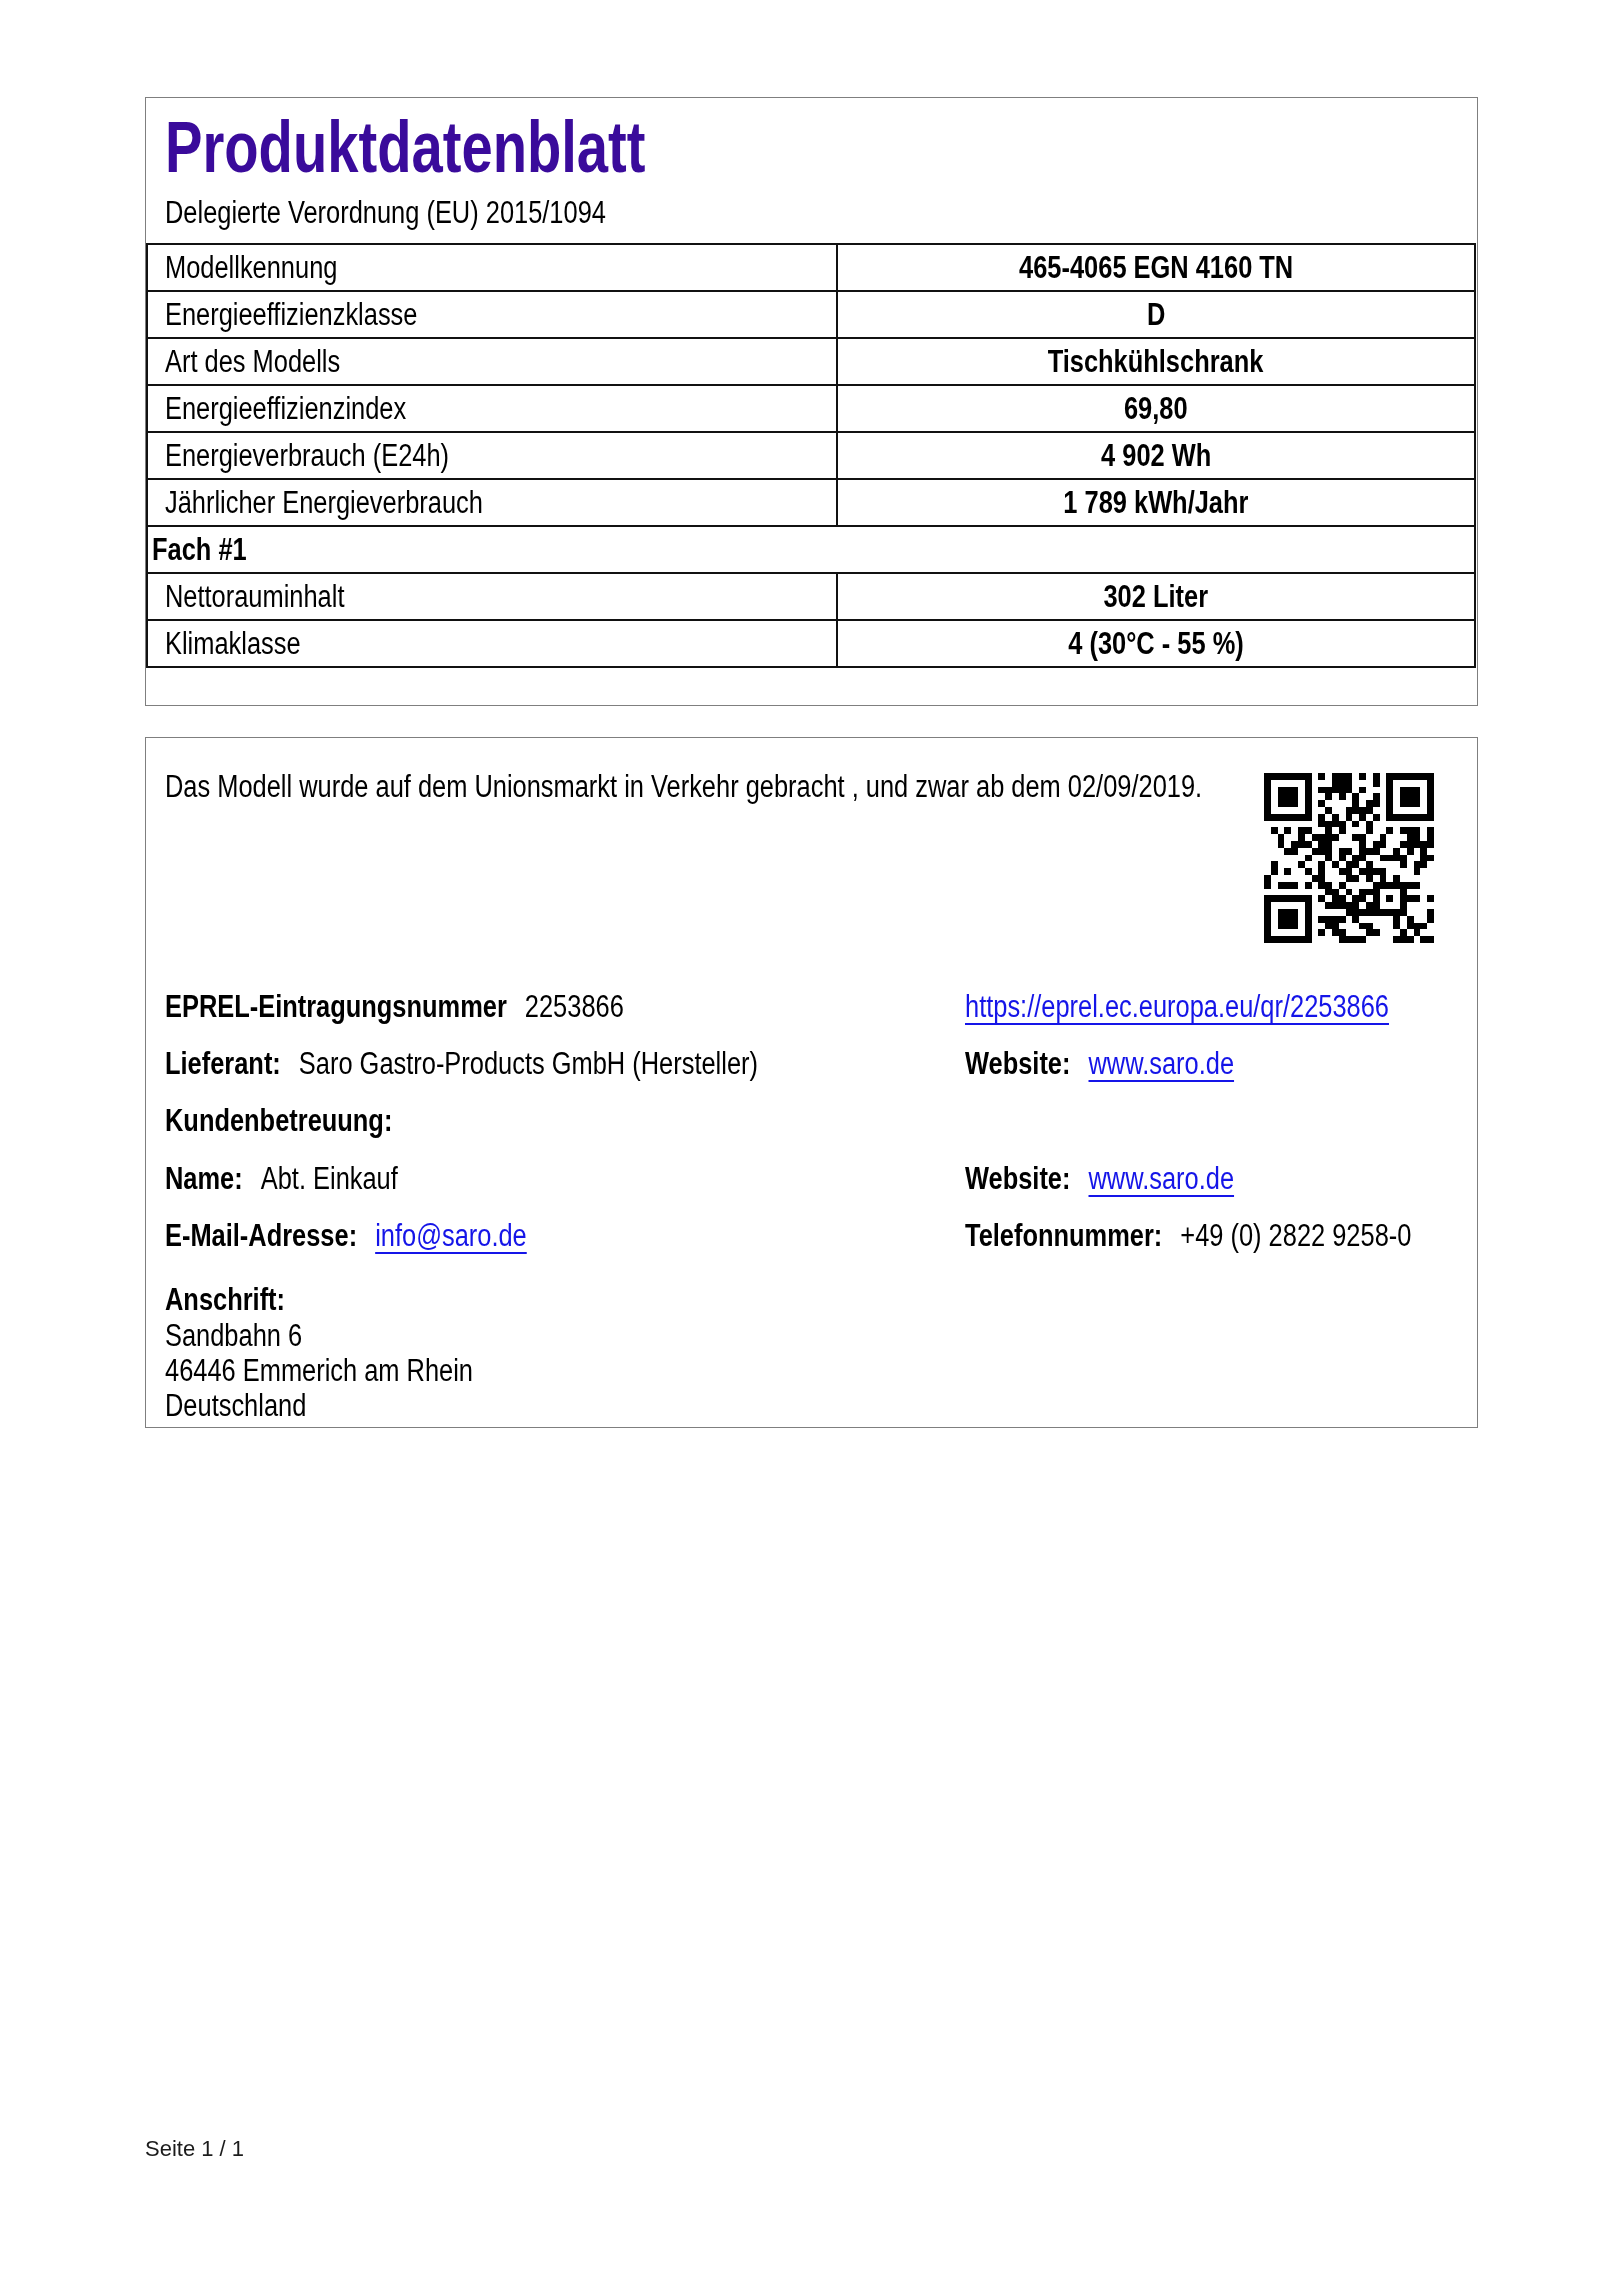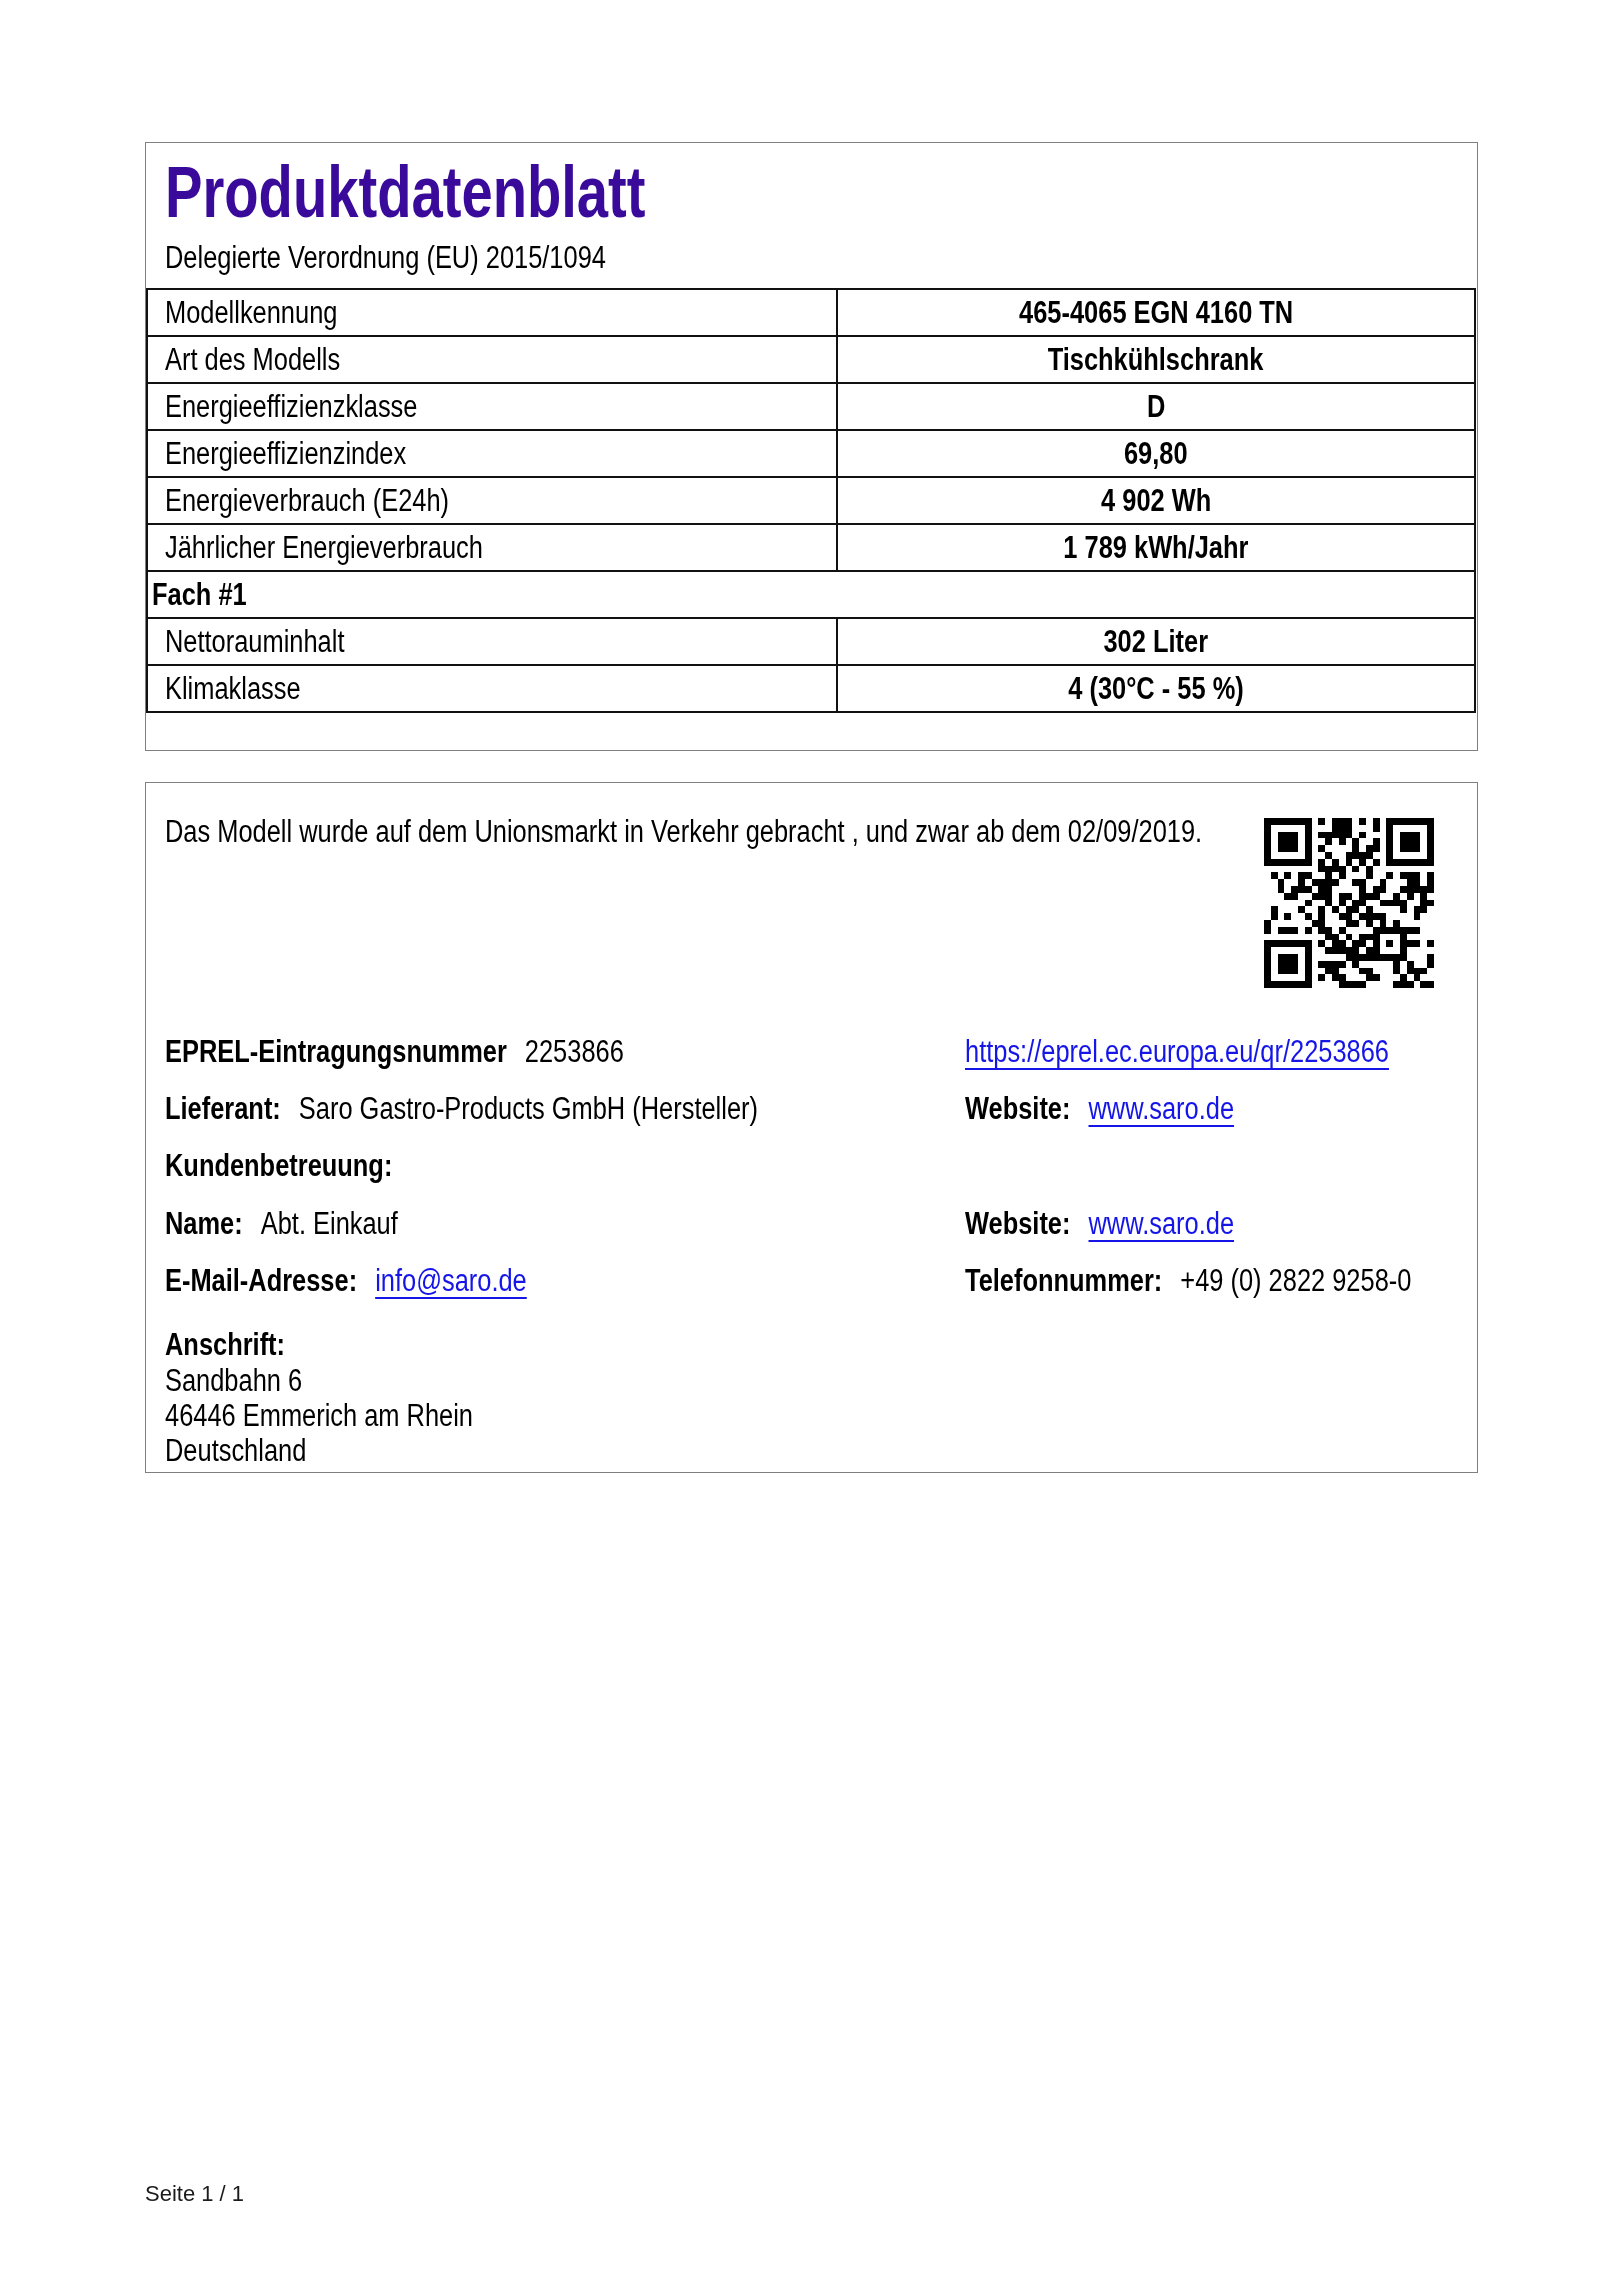--- a/index.html
+++ b/index.html
@@ -3,21 +3,20 @@
 <meta charset="utf-8">
 <style>
   html,body{margin:0;padding:0;background:#ffffff;}
   .page{
     position:relative;
     width:1623px;height:2220px;
     background:#ffffff;
     font-family:"Liberation Sans",sans-serif;
     color:#000000;
     overflow:hidden;
-    margin-top:45px;
   }
   .box{
     position:absolute;
     left:145px;width:1333px;
     border:1.6px solid #7f7f7f;
     background:#ffffff;
     box-sizing:border-box;
   }
   .box1{top:97px;height:609px;}
   .box2{top:737px;height:691px;}
@@ -85,26 +84,26 @@
       <span class="cond">Delegierte Verordnung (EU) 2015/1094</span>
     </div>
 
     <table class="spec">
       <tbody>
         <tr>
           <td class="lab"><span class="cond">Modellkennung</span></td>
           <td class="val"><span class="condc">465-4065 EGN 4160 TN</span></td>
         </tr>
         <tr>
+          <td class="lab"><span class="cond">Energieeffizienzklasse</span></td>
+          <td class="val"><span class="condc">D</span></td>
+        </tr>
+        <tr>
           <td class="lab"><span class="cond">Art des Modells</span></td>
           <td class="val"><span class="condc">Tischkühlschrank</span></td>
-        </tr>
-        <tr>
-          <td class="lab"><span class="cond">Energieeffizienzklasse</span></td>
-          <td class="val"><span class="condc">D</span></td>
         </tr>
         <tr>
           <td class="lab"><span class="cond">Energieeffizienzindex</span></td>
           <td class="val"><span class="condc">69,80</span></td>
         </tr>
         <tr>
           <td class="lab"><span class="cond">Energieverbrauch (E24h)</span></td>
           <td class="val"><span class="condc">4 902 Wh</span></td>
         </tr>
         <tr>

